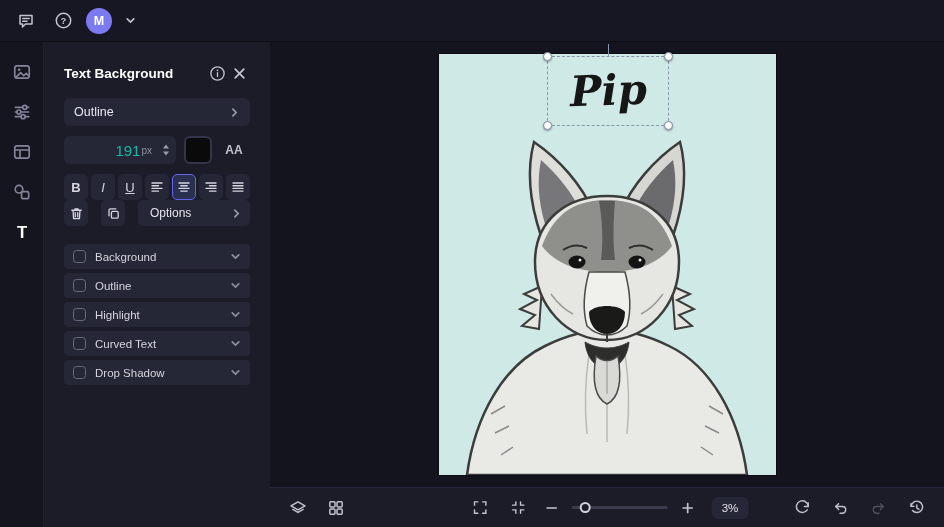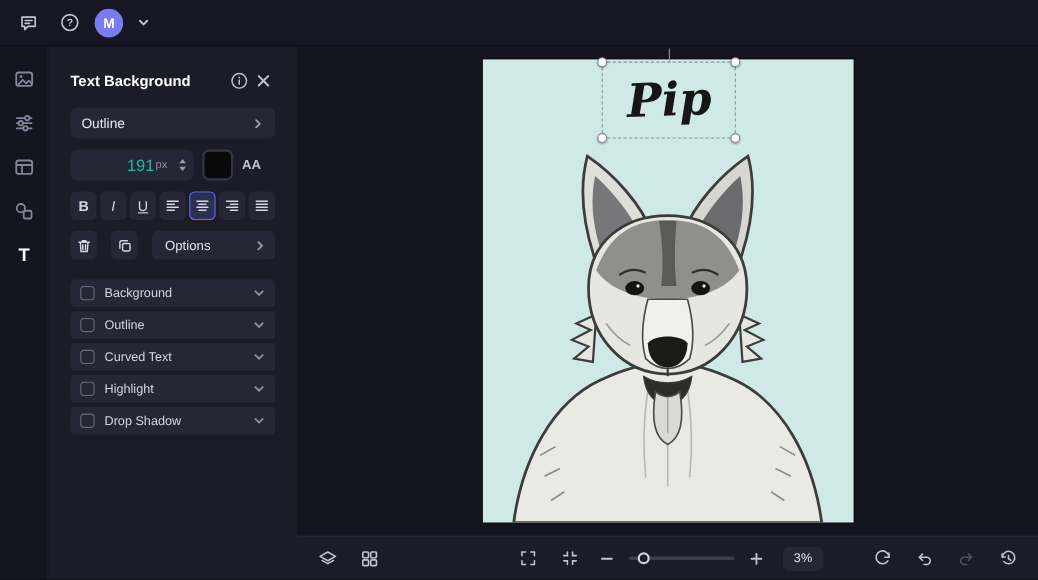--- a/index.html
+++ b/index.html
@@ -31,28 +31,28 @@
   .font-select{height:28px;display:flex;align-items:center;padding:0 10px;font-size:12.5px;color:#e6e7ee;width:100%}
   .font-select .lbl{flex:1;text-align:left}
   .row{display:flex;gap:8px;margin-top:10px;align-items:center}
   .size-box{position:relative;width:112px;height:28px;display:flex;align-items:center;justify-content:flex-end;padding-right:24px}
   .size-val{font-size:15px;color:#14b8a6}
   .size-unit{font-size:10px;color:#8e8fa0;margin-left:1px}
   .spin{position:absolute;right:7px;top:50%;transform:translateY(-50%);display:flex;flex-direction:column;gap:3px;align-items:center}
   .tri-up{width:0;height:0;border-left:3.5px solid transparent;border-right:3.5px solid transparent;border-bottom:4px solid #9a9bac}
   .tri-dn{width:0;height:0;border-left:3.5px solid transparent;border-right:3.5px solid transparent;border-top:4px solid #9a9bac}
   .swatch{width:28px;height:28px;border-radius:6px;background:#0a0a0a;border:2px solid #34354a}
-  .aa-btn{width:28px;height:28px;display:flex;align-items:center;justify-content:flex-start;color:#c2c3cf;font-weight:bold;font-size:12px;letter-spacing:0}
+  .aa-btn{width:28px;height:28px;display:flex;align-items:center;justify-content:center;color:#c2c3cf;font-weight:bold;font-size:12px;letter-spacing:0}
   .fmt-row{display:flex;gap:3px;margin-top:10px}
   .fmt-btn{width:24px;height:26px;background:#262736;border-radius:5px;display:flex;align-items:center;justify-content:center;color:#d4d5de;font-size:13px}
   .fmt-btn.b{font-weight:bold;font-family:"Liberation Serif",serif}
   .fmt-btn.i{font-style:italic;font-family:"Liberation Serif",serif}
   .fmt-btn.u{text-decoration:underline;font-family:"Liberation Serif",serif}
   .fmt-btn.active{border:1px solid #5d6af0;background:#2b3050}
-  .act-row{display:flex;gap:13px;margin-top:10px}
+  .act-row{display:flex;gap:13px;margin-top:0}
   .options-btn{flex:1;height:26px;background:#262736;border-radius:5px;display:flex;align-items:center;padding:0 8px 0 12px;font-size:12px;color:#e2e3ea}
   .options-btn .lbl{flex:1;text-align:left}
 
   .sections{margin-top:18px}
   .sect{height:25px;background:#262736;border-radius:4px;display:flex;align-items:center;padding:0 9px;margin-bottom:4px}
   .chk{width:13px;height:13px;border:1.5px solid #696a7c;border-radius:3.5px;margin-right:9px;flex:0 0 13px}
   .sect .lbl{flex:1;font-size:11.5px;color:#d4d5de;text-align:left}
   .sect .chev{color:#8e8fa0}
 
   
@@ -249,28 +249,28 @@
         </div>
         <div class="sect">
           <span class="chk"></span>
           <span class="lbl">Outline</span>
           <svg class="ic chev" width="11" height="11" viewBox="0 0 10 10" fill="none" stroke="currentColor" stroke-width="1.5" stroke-linecap="round">
               <path d="M2 3.5 5 6.5 8 3.5"></path>
             </svg>
         </div>
         <div class="sect">
           <span class="chk"></span>
-          <span class="lbl">Curved Text</span>
+          <span class="lbl">Highlight</span>
           <svg class="ic chev" width="11" height="11" viewBox="0 0 10 10" fill="none" stroke="currentColor" stroke-width="1.5" stroke-linecap="round">
               <path d="M2 3.5 5 6.5 8 3.5"></path>
             </svg>
         </div>
         <div class="sect">
           <span class="chk"></span>
-          <span class="lbl">Highlight</span>
+          <span class="lbl">Curved Text</span>
           <svg class="ic chev" width="11" height="11" viewBox="0 0 10 10" fill="none" stroke="currentColor" stroke-width="1.5" stroke-linecap="round">
               <path d="M2 3.5 5 6.5 8 3.5"></path>
             </svg>
         </div>
         <div class="sect">
           <span class="chk"></span>
           <span class="lbl">Drop Shadow</span>
           <svg class="ic chev" width="11" height="11" viewBox="0 0 10 10" fill="none" stroke="currentColor" stroke-width="1.5" stroke-linecap="round">
               <path d="M2 3.5 5 6.5 8 3.5"></path>
             </svg>

